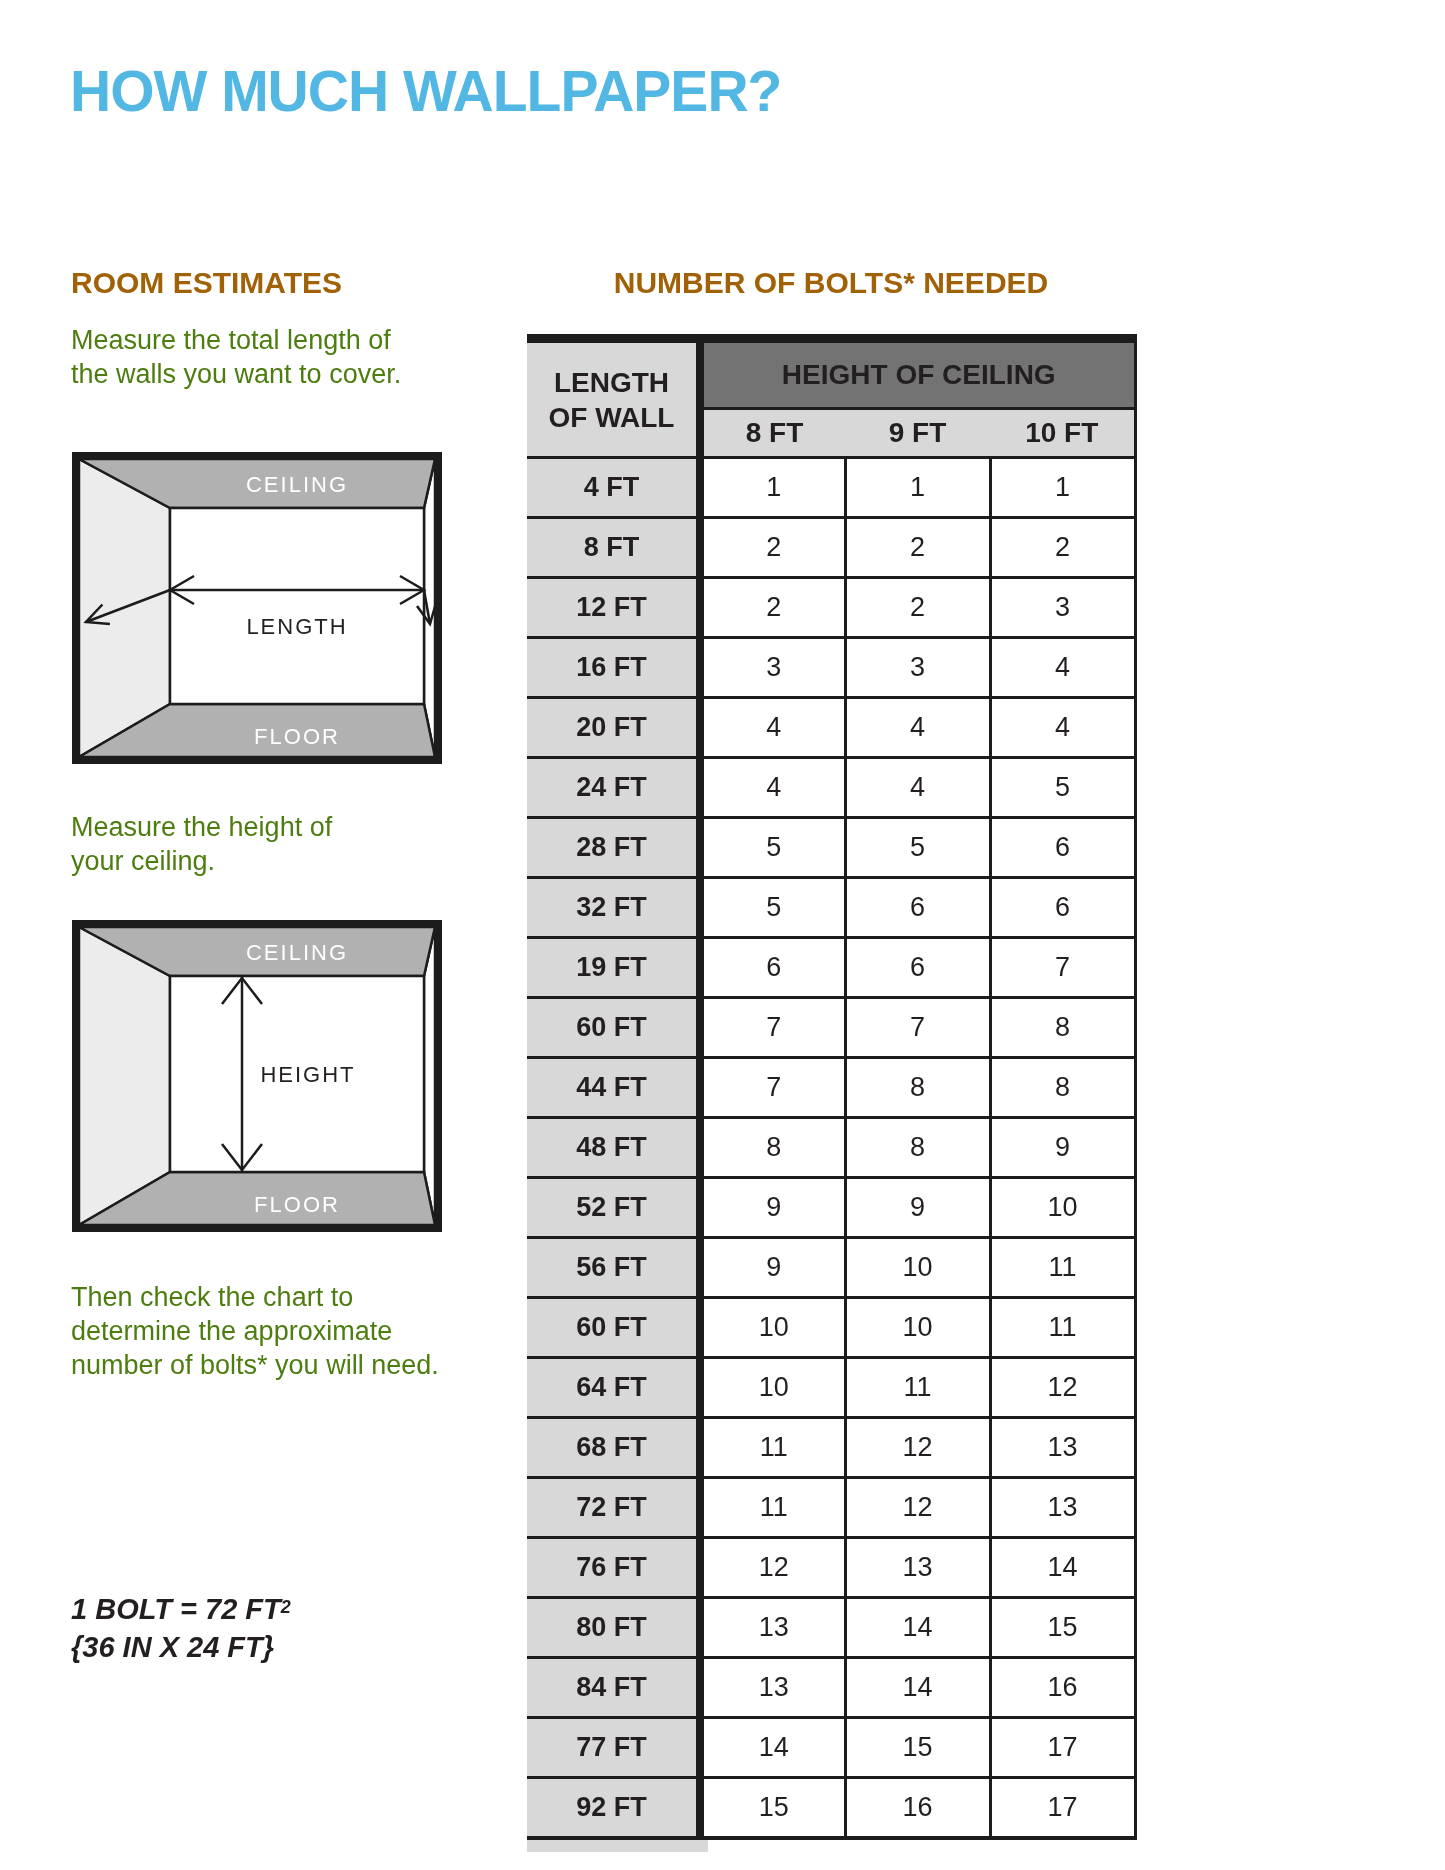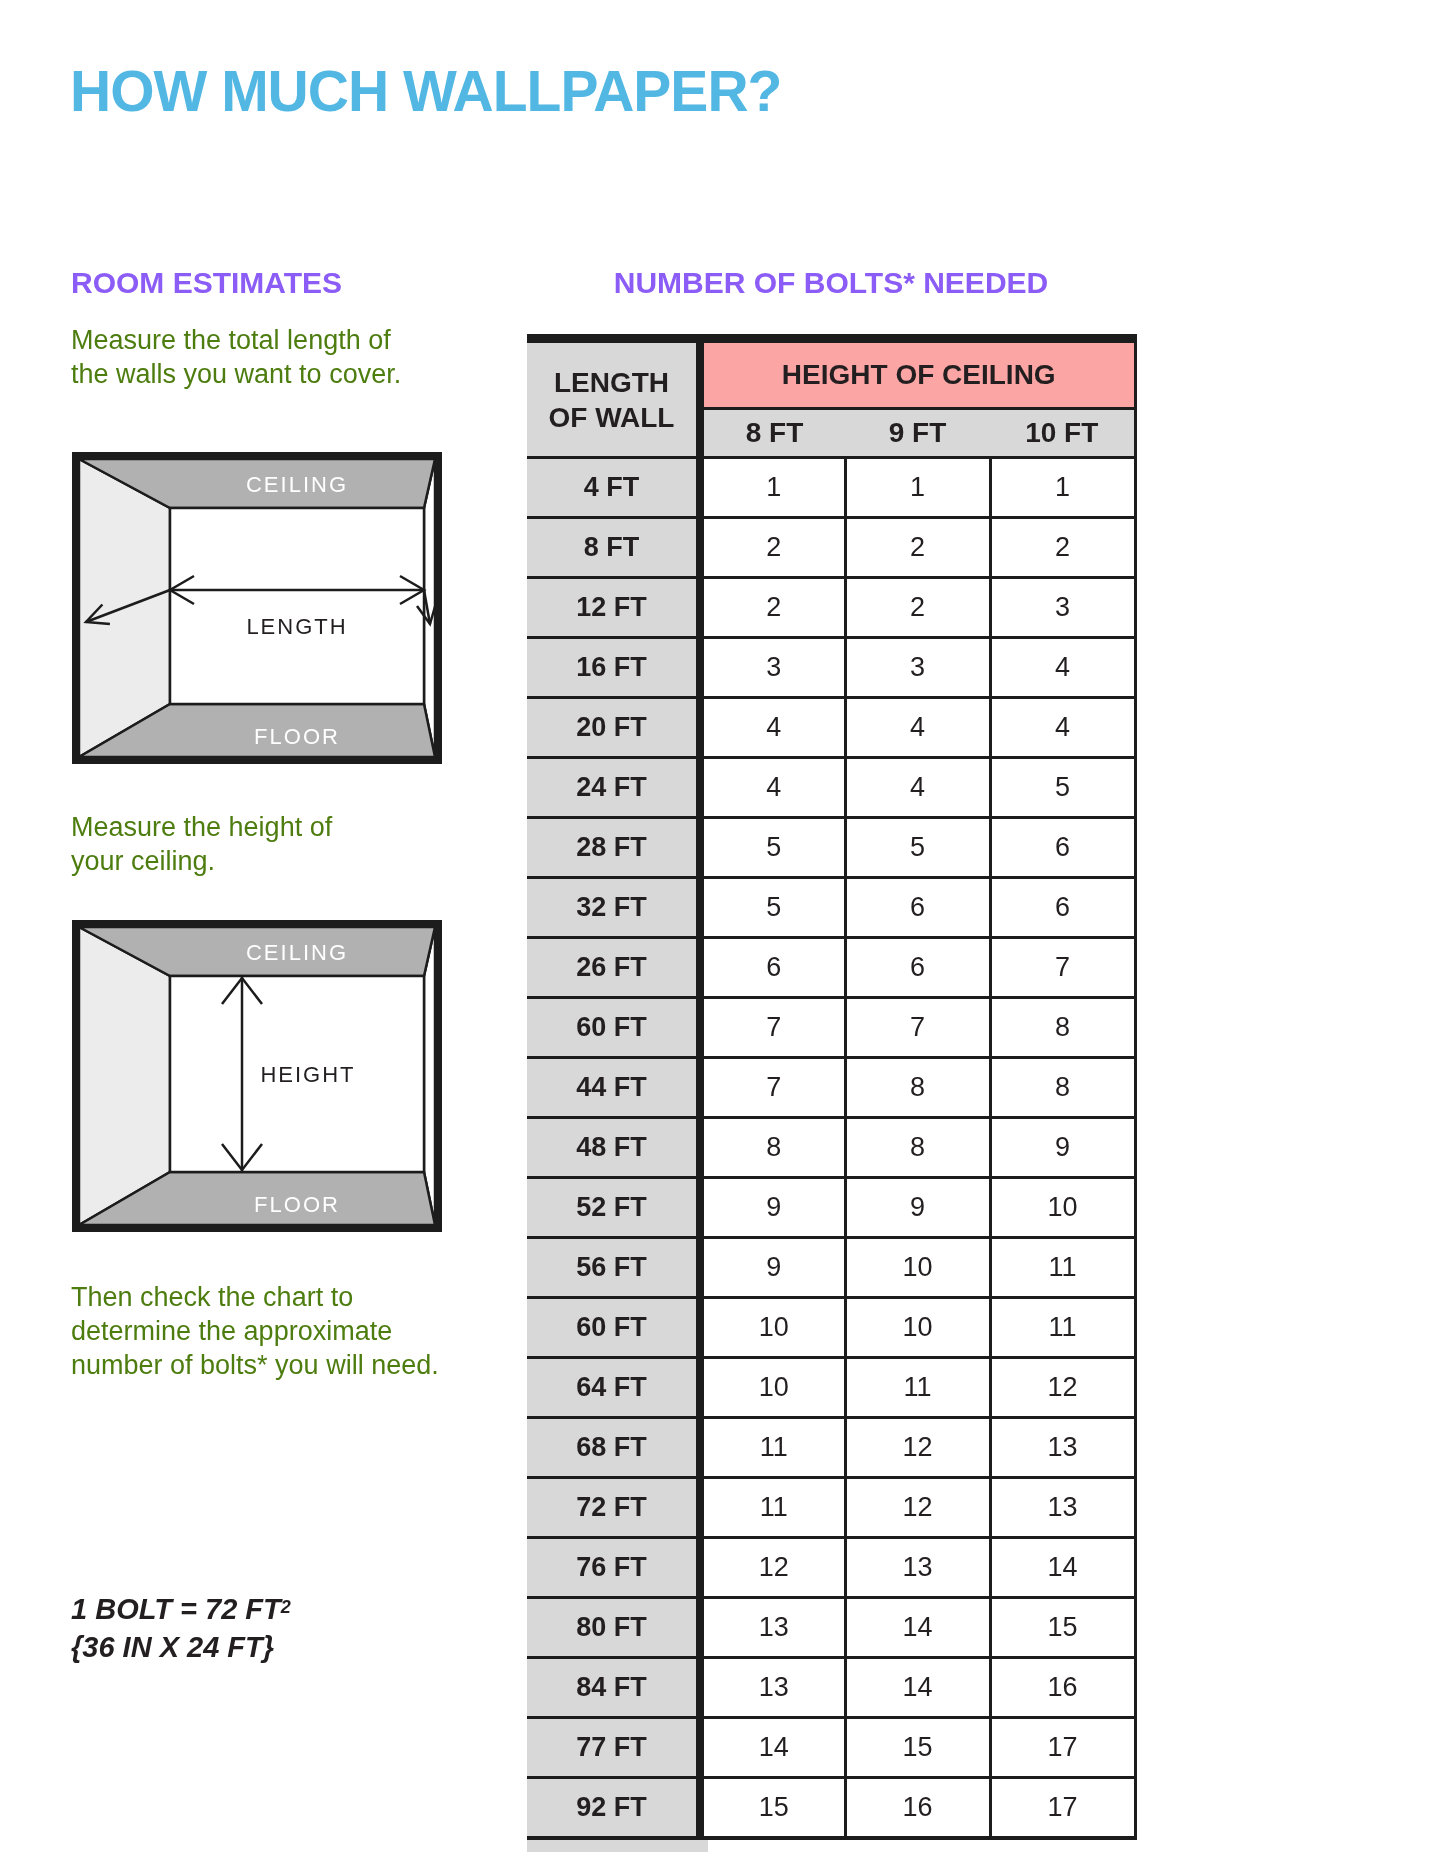--- a/index.html
+++ b/index.html
@@ -5,21 +5,21 @@
   html,body { margin:0; padding:0; background:#ffffff; }
   .page {
     position:relative; width:1445px; height:1870px; background:#ffffff;
     font-family:"Liberation Sans", sans-serif; color:#231f20; overflow:hidden;padding-left:28px;
   }
   .page-title {
     position:absolute; left:70px; top:58px; margin:0;
     font-size:57px; font-weight:bold; letter-spacing:-1px; color:#52b7e3; white-space:nowrap;
   }
   .section-heading {
-    position:absolute; margin:0; font-size:30px; font-weight:bold; color:#8b5cf6; white-space:nowrap;
+    position:absolute; margin:0; font-size:30px; font-weight:bold; color:#a16207; white-space:nowrap;
   }
   .heading-left { left:71px; top:266px; }
   .heading-right { left:527px; top:266px; width:608px; text-align:center; }
   .para { position:absolute; left:71px; margin:0; font-size:27px; line-height:34px; color:#4d7c0f; }
   .para-step1 { top:323px; }
   .para-step2 { top:810px; }
   .para-step3 { top:1280px; }
   .footnote { position:absolute; left:71px; top:1486px; margin:0; font-size:29px; font-weight:bold; line-height:38px; }
   .footnote .indent { padding-left:25px; }
   .bolt-info { position:absolute; left:71px; top:1588px; margin:0; font-size:29px; font-weight:bold; line-height:38px;font-style:italic; }
@@ -41,21 +41,21 @@
   table.bolts th, table.bolts td {
     text-align:center; vertical-align:middle; padding:0;
     border:3px solid #1c1c1c;
   }
   col.c-label { width:173px; } col.c-data { width:145px; }
   .row-head-cell {
     background:#d8d8d8; border-left:none !important; border-right:8px solid #1c1c1c !important;
     font-weight:bold; font-size:28px; line-height:35px;
   }
   .grp-head-cell {
-    background:#fca5a5; height:64px; font-weight:bold; font-size:28px;
+    background:#737373; height:64px; font-weight:bold; font-size:28px;
     border-top:none !important;
   }
   .sub-head-cell {
     background:#d8d8d8; height:46px; font-weight:bold; font-size:28px;
     border-left:none !important; border-right:none !important;
   }
   .sub-head-cell.last { border-right:3px solid #1c1c1c !important; }
   table.bolts tbody th {
     background:#d8d8d8; font-weight:bold; border-left:none;
     border-right:8px solid #1c1c1c; height:57px; font-size:27px;
@@ -182,21 +182,21 @@
             <td>5</td>
             <td>6</td>
           </tr>
           <tr>
             <th>32 FT</th>
             <td>5</td>
             <td>6</td>
             <td>6</td>
           </tr>
           <tr>
-            <th>26 FT</th>
+            <th>19 FT</th>
             <td>6</td>
             <td>6</td>
             <td>7</td>
           </tr>
           <tr>
             <th>60 FT</th>
             <td>7</td>
             <td>7</td>
             <td>8</td>
           </tr>

